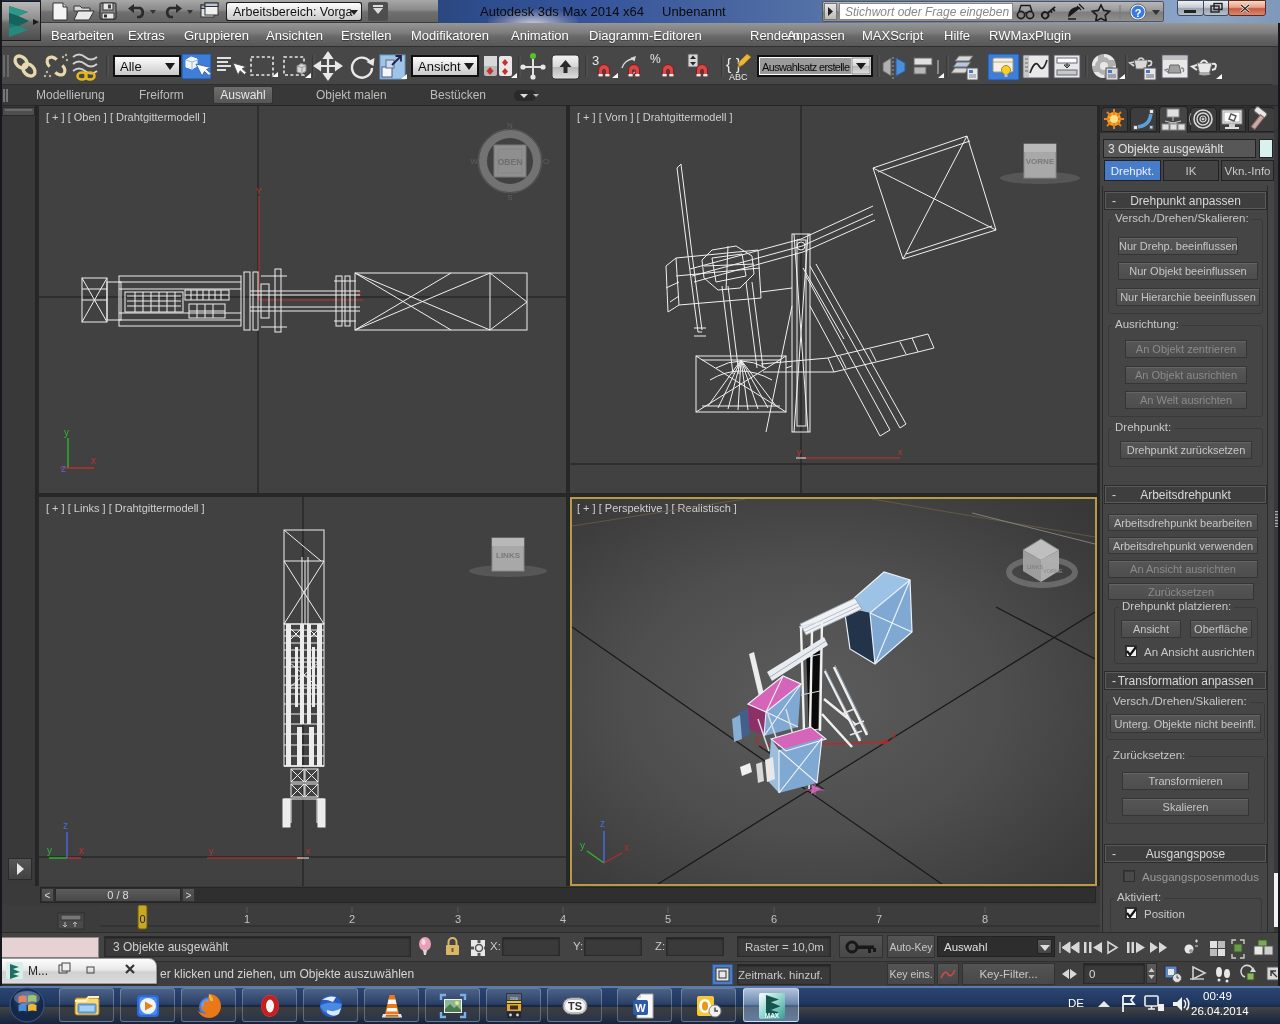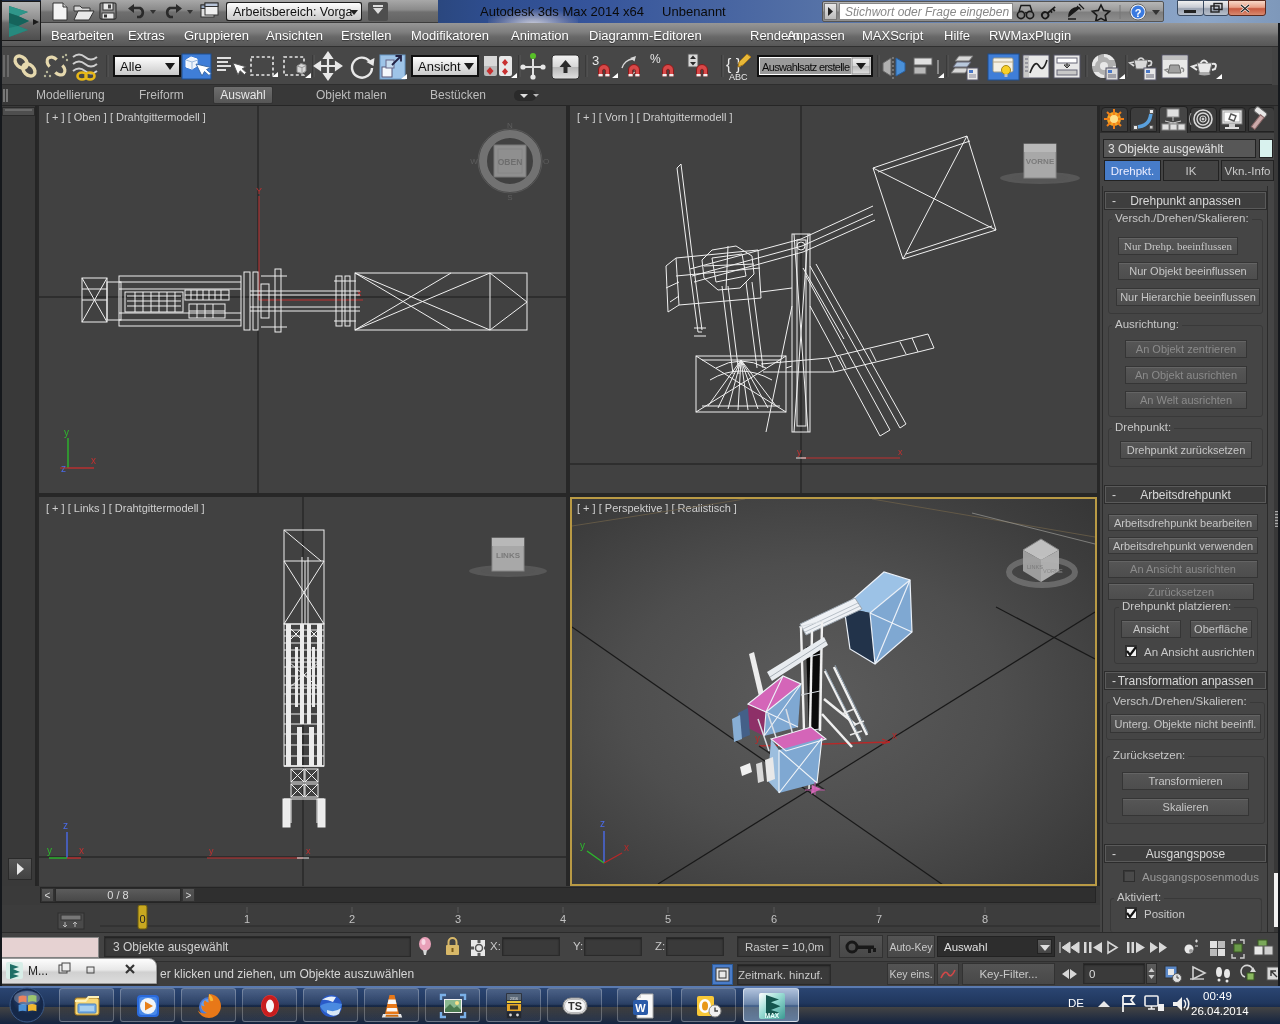--- a/index.html
+++ b/index.html
@@ -854,21 +854,21 @@
 
     <div class="abs" style="left:4px;top:54px;width:57px;height:21px;background:#477cc8;border:1px solid #222;color:#eef;font-size:11.5px;text-align:center;line-height:20px;">Drehpkt.</div>
     <div class="abs" style="left:63px;top:54px;width:56px;height:21px;background:#434343;border:1px solid #222;color:#c8c8c8;font-size:11.5px;text-align:center;line-height:20px;">IK</div>
     <div class="abs" style="left:121px;top:54px;width:53px;height:21px;background:#434343;border:1px solid #222;color:#c8c8c8;font-size:11.5px;text-align:center;line-height:20px;">Vkn.-Info</div>
 
     <div class="abs" style="left:2px;top:80px;width:166px;height:746px;border-left:1px solid #2b2b2b;border-right:1px solid #2b2b2b;"></div>
 
     <div class="rollhead" style="top:86px;"><span class="minus">-</span>Drehpunkt anpassen</div>
     <div class="grp" style="left:8px;top:113px;width:155px;height:95px;"></div>
     <div class="grplabel" style="left:12px;top:106px;">Versch./Drehen/Skalieren:</div>
-    <div class="pbtn" style="left:18px;top:131px;width:120px;height:18px;line-height:17px;font-family:Liberation Serif, serif;">Nur Drehp. beeinflussen</div>
+    <div class="pbtn" style="left:18px;top:131px;width:120px;height:18px;line-height:17px;">Nur Drehp. beeinflussen</div>
     <div class="pbtn" style="left:18px;top:156px;width:140px;height:18px;line-height:17px;">Nur Objekt beeinflussen</div>
     <div class="pbtn" style="left:16px;top:182px;width:144px;height:18px;line-height:17px;">Nur Hierarchie beeinflussen</div>
     <div class="grp" style="left:8px;top:219px;width:155px;height:92px;"></div>
     <div class="grplabel" style="left:12px;top:212px;">Ausrichtung:</div>
     <div class="pbtn dim" style="left:25px;top:234px;width:122px;height:18px;line-height:17px;">An Objekt zentrieren</div>
     <div class="pbtn dim" style="left:25px;top:260px;width:122px;height:18px;line-height:17px;">An Objekt ausrichten</div>
     <div class="pbtn dim" style="left:25px;top:285px;width:122px;height:18px;line-height:17px;">An Welt ausrichten</div>
     <div class="grp" style="left:8px;top:322px;width:155px;height:39px;"></div>
     <div class="grplabel" style="left:12px;top:315px;">Drehpunkt:</div>
     <div class="pbtn" style="left:20px;top:335px;width:132px;height:18px;line-height:17px;">Drehpunkt zurücksetzen</div>

